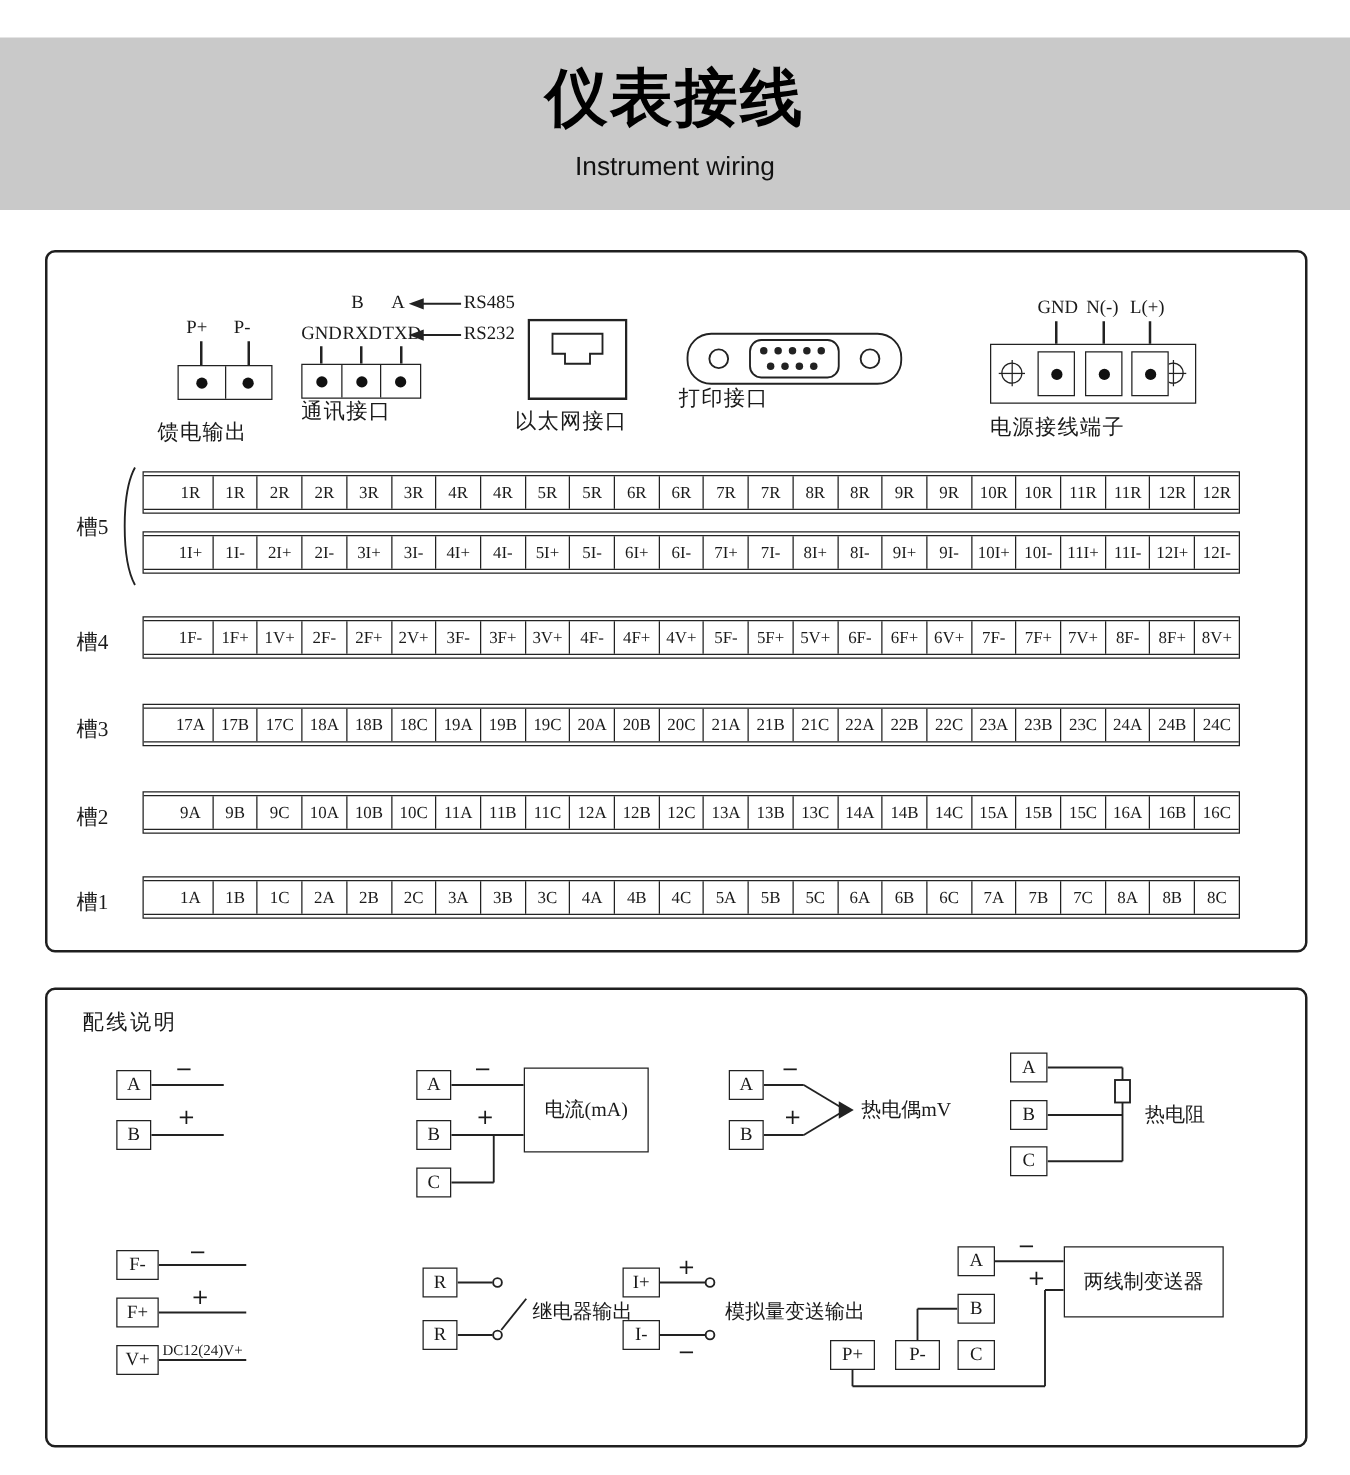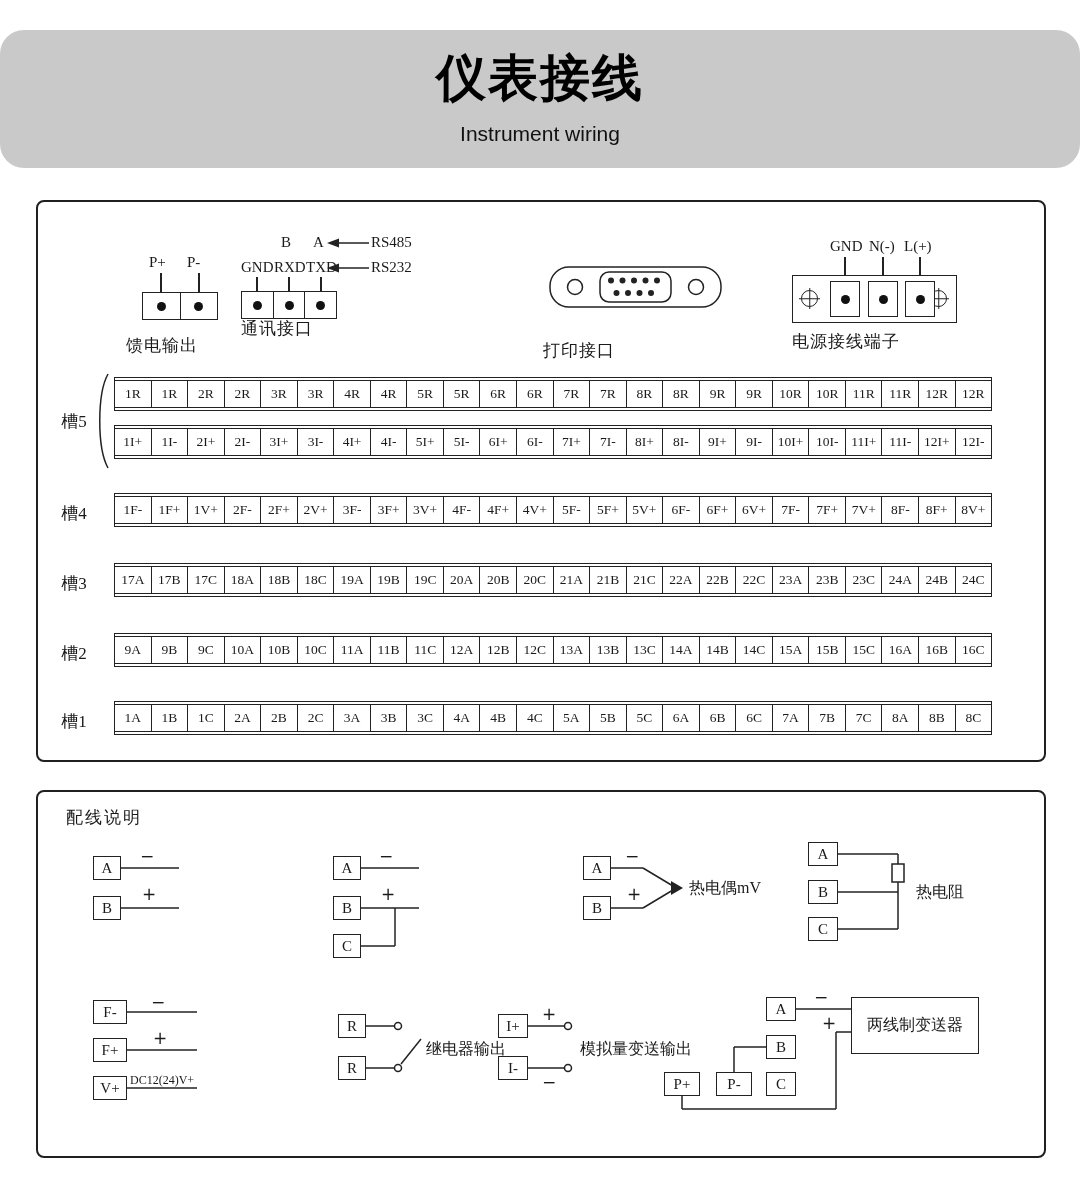--- a/index.html
+++ b/index.html
@@ -2,21 +2,21 @@
 <html style="--band: #c9c9c9; --ink: #1f1f1f;"><head>
 <meta charset="utf-8">
 <style>
   * { margin:0; padding:0; box-sizing:border-box; }
   html,body { background:#fff; }
   body { font-family:"Liberation Serif", serif; color:#1a1a1a; }
   .page { position:relative; width:1080px; height:1180px; background:#fff; overflow:hidden; }
 
   .band { position:absolute; left:0; top:30px; width:100%; height:138px;
           background:var(--band,#c9c9c9); display:flex; flex-direction:column;
-          align-items:center; justify-content:center;border-radius:24px; }
+          align-items:center; justify-content:center; }
   .band h1 { font-family:"Liberation Sans", sans-serif; font-size:50px; font-weight:900;
              letter-spacing:2px; line-height:1.05; color:#000; }
   .band .sub { font-family:"Liberation Sans", sans-serif; font-size:21px; color:#111; margin-top:17px; }
 
   .panel { position:absolute; border:2px solid #1f1f1f; border-radius:8px; background:#fff; }
   #main-box { left:36px; top:200px; width:1010px; height:562px; }
   #wiring-box { left:36px; top:790px; width:1010px; height:368px; }
   .grp { position:absolute; }
   .pin { position:absolute; font-size:15px; white-space:nowrap; }
   .vtick { position:absolute; width:1.5px; background:#222; }
@@ -27,21 +27,21 @@
   .glabel { position:absolute; font-size:17px; letter-spacing:1px; white-space:nowrap; }
   .screw { position:absolute; width:17px; height:17px; border:1.5px solid #222; border-radius:50%; }
   .screw::before { content:""; position:absolute; left:50%; top:-3px; bottom:-3px; width:1.5px; background:#222; transform:translateX(-50%); }
   .screw::after  { content:""; position:absolute; top:50%; left:-3px; right:-3px; height:1.5px; background:#222; transform:translateY(-50%); }
   .sqcell { position:absolute; width:30px; height:36px; border:1px solid #222; display:flex; align-items:center; justify-content:center; background:#fff; }
 
   .strip { position:absolute; left:76px; width:878px; border:1.5px solid #222; background:#fff; }
   .rail { height:3px; }
   .strip .rail:first-child { border-bottom:1px solid #222; }
   .strip .rail:last-child  { border-top:1px solid #222; }
-  .cells { display:flex; height:26px; }
+  .cells { display:flex; height:26px;margin-left:20px; }
   .cell { flex:1; border-right:1px solid #222; font-size:13.5px; line-height:26px; text-align:center; overflow:hidden; white-space:nowrap; }
   .cell:last-child { border-right:none; }
   .slot-label { position:absolute; font-size:17px; width:44px; text-align:center; white-space:nowrap; }
 
   #sec-title { position:absolute; left:28px; top:14px; font-size:17px; letter-spacing:2px; }
   .diagram { position:absolute; }
   .dsvg { position:absolute; left:0; top:0; }
   .w { stroke:#222; stroke-width:1.5; fill:none; }
   .wf { fill:#222; stroke:none; }
   .wc { stroke:#222; stroke-width:1.5; fill:#fff; }
@@ -105,38 +105,45 @@
         <div class="tcell">
             <span class="dot"></span>
           </div>
         <div class="tcell">
             <span class="dot"></span>
           </div>
       </div>
       <div class="glabel" style="left:8px;top:87px;width:96px">通讯接口</div>
     </div>
 
+    <div class="grp" style="left:374px;top:53px;width:100px;height:100px">
+      <svg class="dsvg" style="left:10px;top:0" width="80" height="65" viewBox="0 0 80 65">
+        <rect x="1" y="1" width="78" height="63" fill="none" stroke="#222" stroke-width="2"></rect>
+        <path class="w" d="M20 12 H60 V28 H50 V36 H30 V28 H20 Z"></path>
+      </svg>
+      <div class="glabel" style="left:0;top:70px;width:100px">以太网接口</div>
+    </div>
 
     <div class="grp" style="left:505px;top:58px;width:190px;height:95px">
       <svg class="dsvg" style="left:5px;top:0" width="175" height="55" viewBox="0 0 175 55">
         <rect x="2" y="7" width="171" height="40" rx="19" class="w"></rect>
         <circle cx="27" cy="27" r="7.5" class="w"></circle>
         <circle cx="148" cy="27" r="7.5" class="w"></circle>
         <rect x="52" y="12" width="71" height="30" rx="9" class="w"></rect>
         <circle cx="63" cy="20.5" r="3" class="wf"></circle>
         <circle cx="74.5" cy="20.5" r="3" class="wf"></circle>
         <circle cx="86" cy="20.5" r="3" class="wf"></circle>
         <circle cx="97.5" cy="20.5" r="3" class="wf"></circle>
         <circle cx="109" cy="20.5" r="3" class="wf"></circle>
         <circle cx="68.5" cy="33" r="3" class="wf"></circle>
         <circle cx="80" cy="33" r="3" class="wf"></circle>
         <circle cx="91.5" cy="33" r="3" class="wf"></circle>
         <circle cx="103" cy="33" r="3" class="wf"></circle>
       </svg>
-      <div class="glabel" style="left:0;top:79px;width:190px">打印接口</div>
+      <div class="glabel" style="left:0;top:47px;width:190px">打印接口</div>
     </div>
 
     <div class="grp" style="left:745px;top:28px;width:230px;height:122px">
       <span class="pin" style="left:47px;top:8px">GND</span>
       <span class="pin" style="left:86px;top:8px">N(-)</span>
       <span class="pin" style="left:121px;top:8px">L(+)</span>
       <div class="vtick" style="left:61px;top:27px;height:24px"></div>
       <div class="vtick" style="left:99px;top:27px;height:24px"></div>
       <div class="vtick" style="left:136px;top:27px;height:24px"></div>
       <div class="tblock" style="left:9px;top:45px;width:165px;height:48px"></div>
@@ -368,20 +375,21 @@
         <line class="w" x1="28" y1="24" x2="86" y2="24"></line>
         <line class="w" x1="28" y1="64" x2="86" y2="64"></line>
         <line class="w" x1="28" y1="102" x2="62" y2="102"></line>
         <line class="w" x1="62" y1="102" x2="62" y2="64"></line>
       </svg>
       <div class="wbox" style="left:0;top:12px;width:28px;height:24px">A</div>
       <div class="wbox" style="left:0;top:52px;width:28px;height:24px">B</div>
       <div class="wbox" style="left:0;top:90px;width:28px;height:24px">C</div>
       <span class="sign" style="left:46px;top:2px">−</span>
       <span class="sign" style="left:48px;top:40px">+</span>
+      <div class="bigbox" style="left:86px;top:10px;width:100px;height:68px">电流(mA)</div>
     </div>
 
     <div class="diagram" style="left:545px;top:52px;width:230px;height:95px">
       <svg class="dsvg" width="230" height="95" viewBox="0 0 230 95">
         <line class="w" x1="28" y1="24" x2="60" y2="24"></line>
         <line class="w" x1="60" y1="24" x2="90" y2="42"></line>
         <line class="w" x1="28" y1="64" x2="60" y2="64"></line>
         <line class="w" x1="60" y1="64" x2="90" y2="46"></line>
         <polygon class="wf" points="100,44 88,37 88,51"></polygon>
       </svg>

